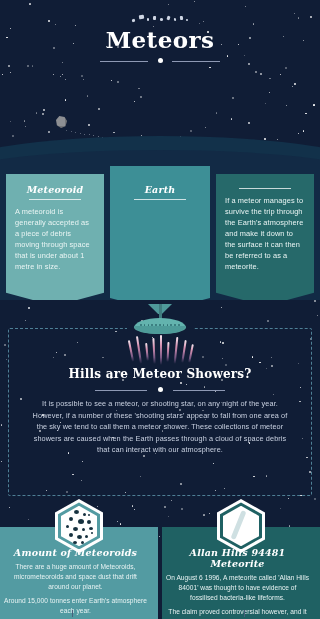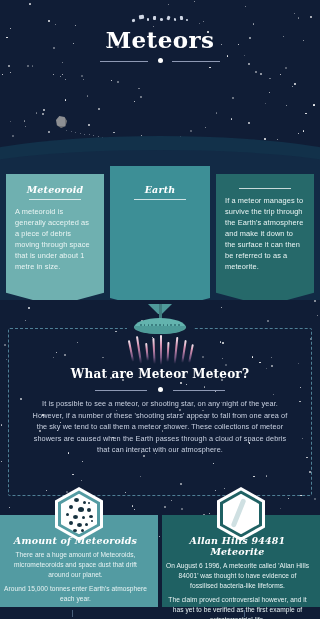--- a/index.html
+++ b/index.html
@@ -153,21 +153,21 @@
   .mid .divider2 .ln.l{left:0;} .mid .divider2 .ln.r{right:0;}
   .mid .divider2 .dt { position:absolute; left:50%; top:1px; margin-left:-2.5px;
      width:5px; height:5px; background:#ffffff; border-radius:50%; }
   .mid p.body {
     position:absolute; left:28px; top:98px; width:264px; text-align:center;
     font-size:7.3px; line-height:11.6px; color:#c9d1e1; letter-spacing:.1px;
   }
 
   
   .bottom { position:absolute; left:0; top:505px; width:320px; height:114px; background:#101d36; }
-  .panel { position:absolute; top:10px; height:92px; padding:20px 10px 0 3px; }
+  .panel { position:absolute; top:22px; height:92px; padding:20px 10px 0 3px; }
   .panel.p1 { left:0;   width:158px; background:#539ba2; }
   .panel.p2 { left:162px; width:158px; background:#1f6163; }
   .panel h3 {
     font-family:"DejaVu Serif", serif; font-style:italic; font-weight:bold;
     font-size:9.5px; text-align:center; color:#ffffff; margin-bottom:4px; letter-spacing:.2px;
   }
   .panel p { font-size:6.6px; line-height:9.8px; text-align:center; color:#e8f3f3; margin-bottom:5px; letter-spacing:.05px; }
 
   .hexwrap { position:absolute; top:-28px; left:50%; margin-left:-24px; width:48px; height:54px; }
   .hex {
@@ -500,21 +500,21 @@
           <i style="left: 19px; top: 9px; height: 18px; transform: rotate(-5.3deg);"></i>
           <i style="left: 26px; top: 4px; height: 26px; transform: rotate(-2.7deg);"></i>
           <i style="left: 33px; top: 1px; height: 30px; transform: rotate(0deg);"></i>
           <i style="left: 40px; top: 8px; height: 20px; transform: rotate(2.7deg);"></i>
           <i style="left: 48px; top: 3px; height: 27px; transform: rotate(5.7deg);"></i>
           <i style="left: 56px; top: 6px; height: 23px; transform: rotate(8.7deg);"></i>
           <i style="left: 63px; top: 10px; height: 19px; transform: rotate(11.4deg);"></i>
         </span>
     </div>
 
-    <h2>What are Meteor Meteor?</h2>
+    <h2>Hills are Meteor Showers?</h2>
 
     <div class="divider2">
       <span class="ln l"></span>
       <span class="dt"></span>
       <span class="ln r"></span>
     </div>
 
     <p class="body">It is possible to see a meteor, or shooting star, on any night of the year. However, if a number of these 'shooting stars' appear to fall from one area of the sky we tend to call them a meteor shower. These collections of meteor showers are caused when the Earth passes through a cloud of space debris that can interact with our atmosphere.</p>
   </div>
 

